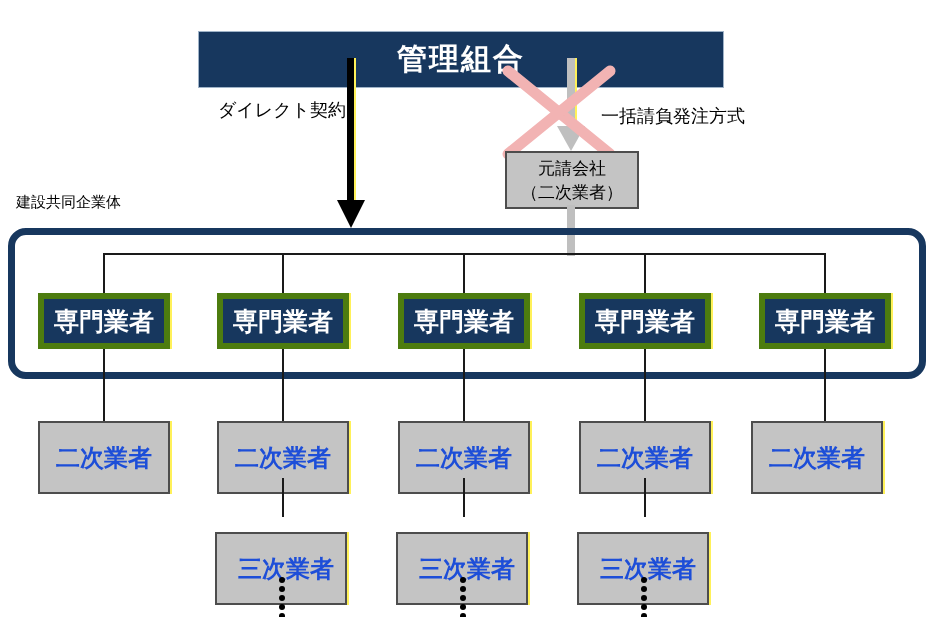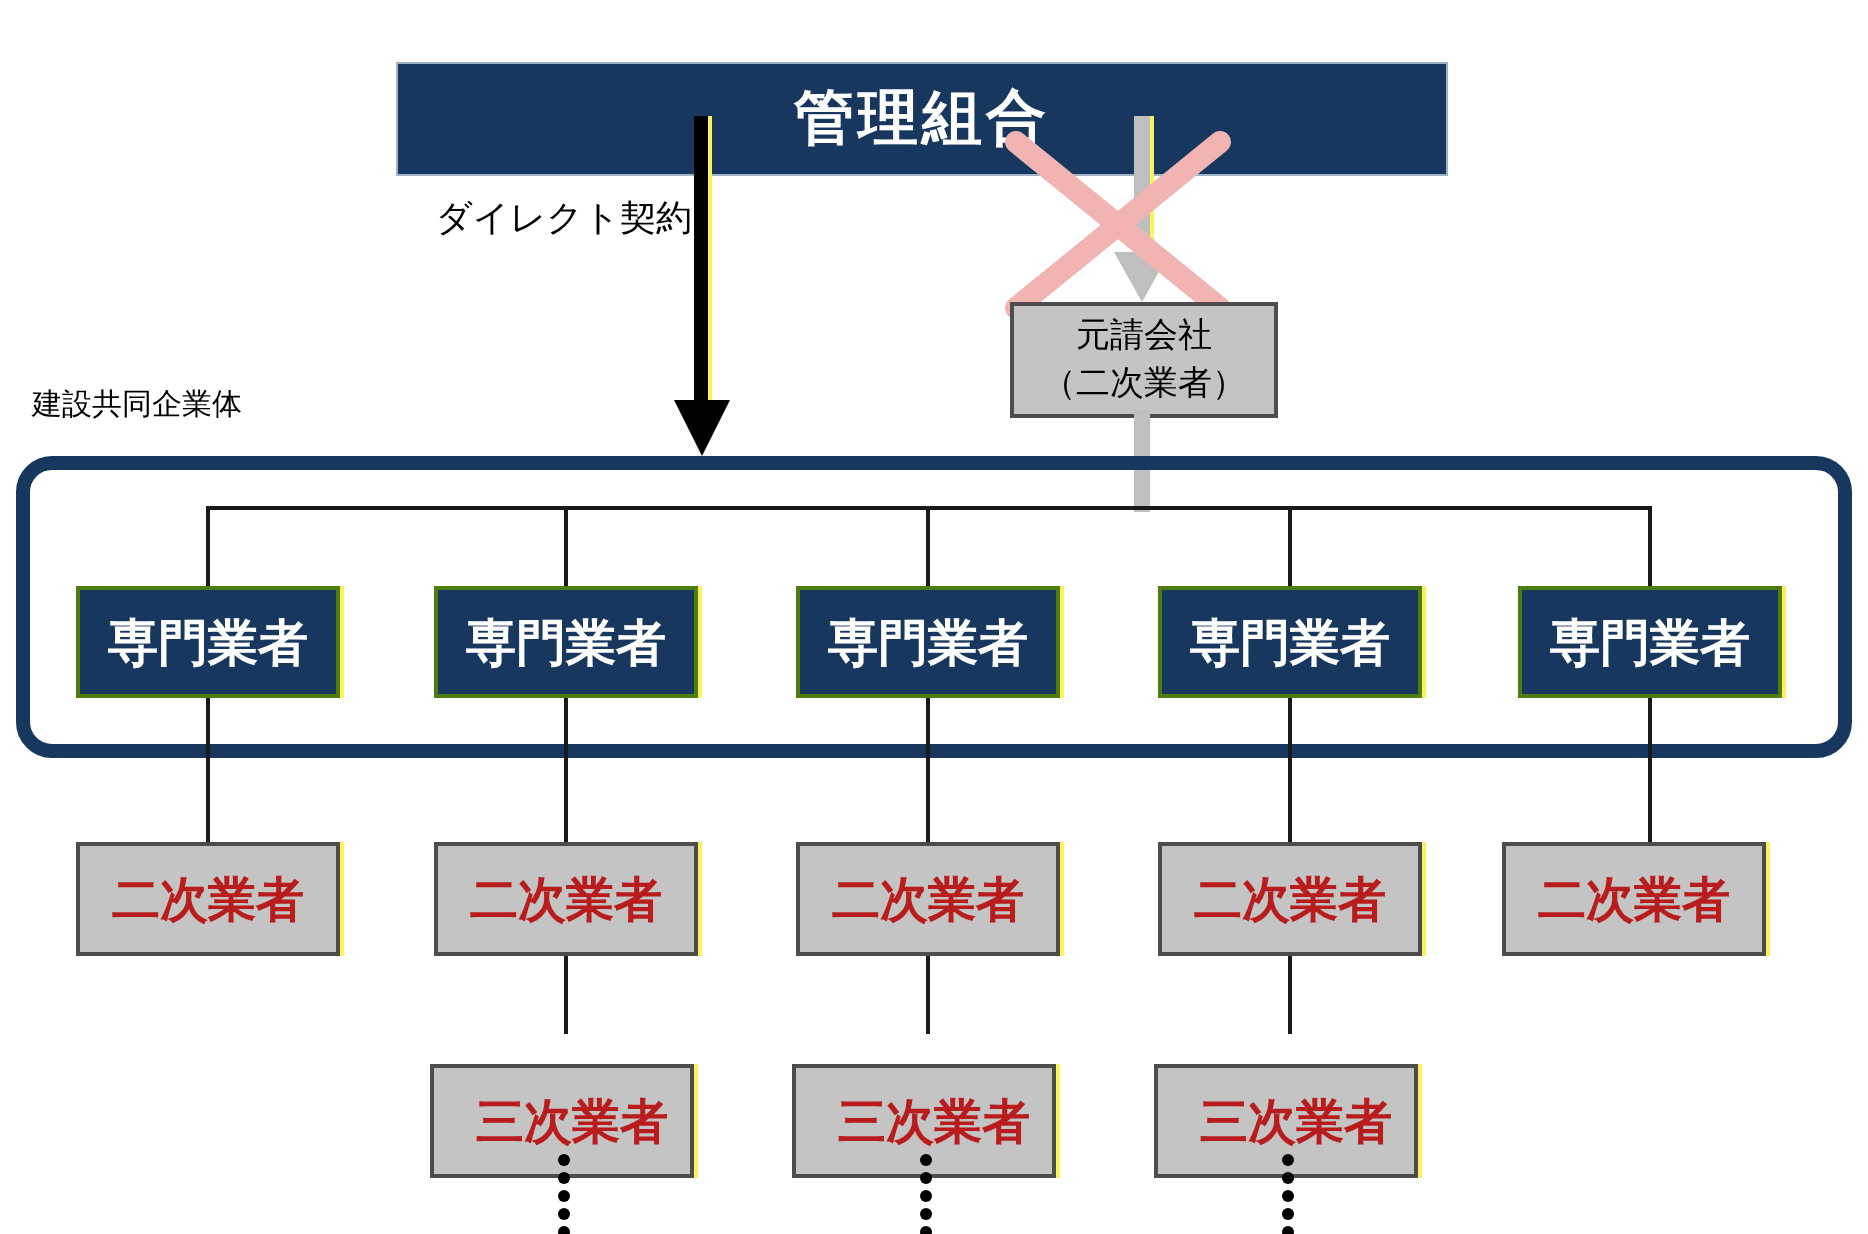--- a/index.html
+++ b/index.html
@@ -34,27 +34,27 @@
     display:flex;flex-direction:column;align-items:center;justify-content:center;
     font-size:17px;line-height:24px;text-align:center;
   }
   
   .jv-rect{left:8px;top:228px;width:904px;height:137px;border:7px solid #17375E;border-radius:18px;background:transparent;}
   
   .hline{left:104px;top:253px;width:722px;height:2px;background:#1A1A1A;}
   .vline{width:2px;background:#1A1A1A;}
   
   .spec-box{
-    top:293px;width:132px;height:56px;background:#17375E;border:2px solid #4d7c0f;box-sizing:border-box;
+    top:293px;width:132px;height:56px;background:#17375E;border:6px solid #4d7c0f;box-sizing:border-box;
     display:flex;align-items:center;justify-content:center;color:#fff;font-size:25px;font-weight:bold;
     box-shadow:2px 0 0 #FFF159;
   }
   .gray-box{
-    width:132px;height:57px;background:#C4C4C4;border:2px solid #4D4D4D;box-sizing:border-box;
-    display:flex;align-items:center;justify-content:center;color:#b91c1c;font-size:24px;font-weight:bold;
+    width:132px;height:73px;background:#C4C4C4;border:2px solid #4D4D4D;box-sizing:border-box;
+    display:flex;align-items:center;justify-content:center;color:#1d4ed8;font-size:24px;font-weight:bold;
     box-shadow:2px 0 0 #FFF159;
   }
   .sec-box{top:421px;}
   .ter-box{top:532px;padding-left:10px;}
   
   .dots{top:577px;width:8px;display:flex;flex-direction:column;align-items:center;gap:3px;}
   .dots span{width:6px;height:6px;border-radius:50%;background:#000;}
 </style>
 </head>
 <body>
@@ -70,20 +70,21 @@
   <div class="abs direct-label">
     <div>ダイレクト契約</div>
   </div>
 
   <div class="abs gray-shaft"></div>
   <div class="abs gray-head"></div>
   <svg class="abs xmark" width="122" height="97">
     <line x1="10" y1="7" x2="112" y2="90" stroke="#F2B3B3" stroke-width="11" stroke-linecap="round"></line>
     <line x1="112" y1="7" x2="10" y2="90" stroke="#F2B3B3" stroke-width="11" stroke-linecap="round"></line>
   </svg>
+  <div class="abs bulk-label">一括請負発注方式</div>
 
   <div class="abs contractor-box">
     <div>元請会社</div>
     <div>（二次業者）</div>
   </div>
   <div class="abs gray-stub"></div>
 
   <div class="abs jv-label">建設共同企業体</div>
   <div class="abs jv-rect"></div>
 

